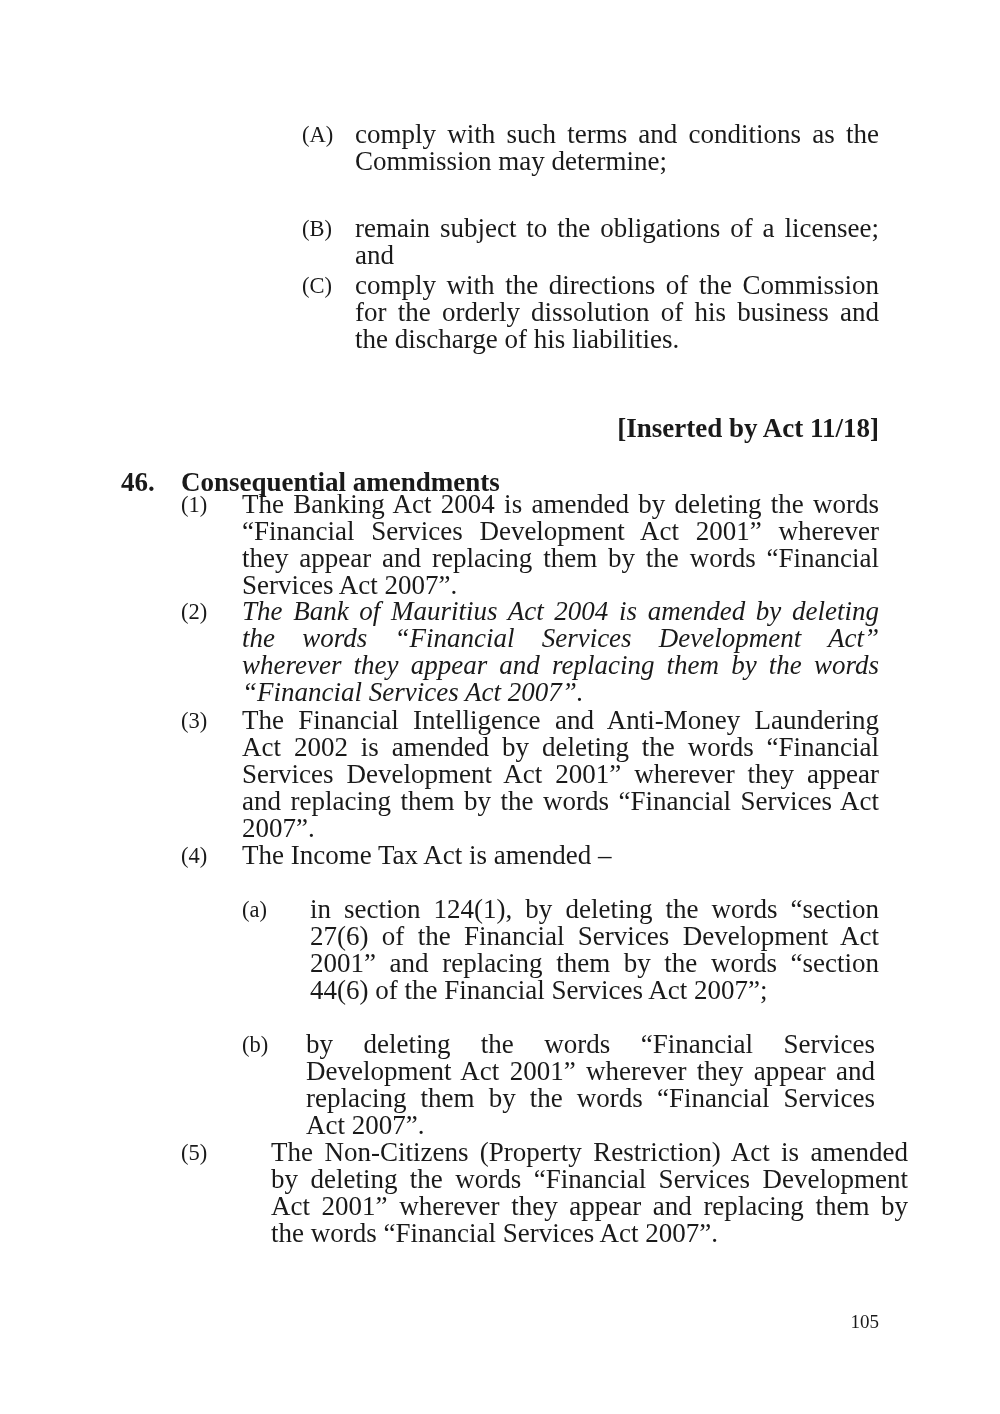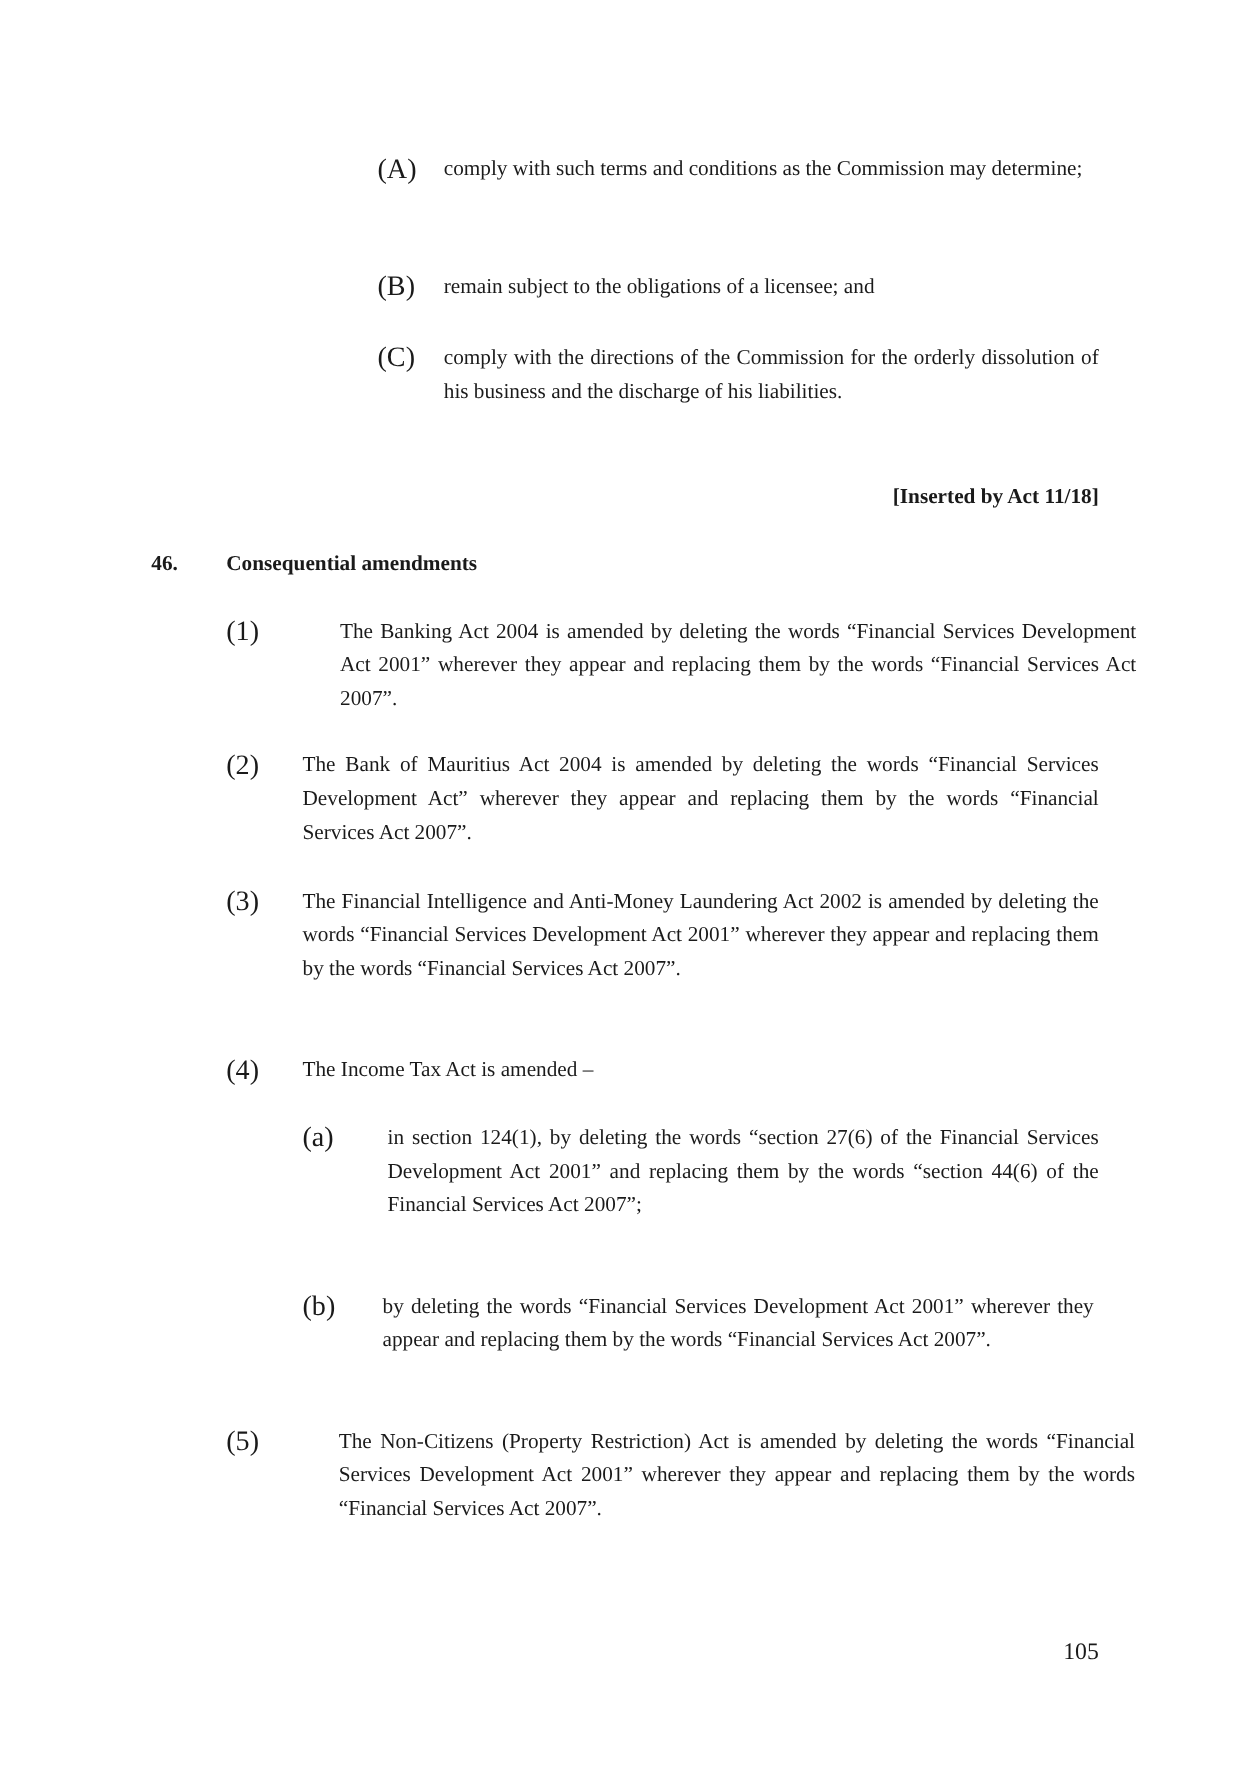--- a/index.html
+++ b/index.html
@@ -1,44 +1,44 @@
 <!DOCTYPE html>
 <html><head>
 <meta charset="utf-8">
 <style>
   html, body { margin: 0; padding: 0; background: #ffffff; }
   body { width: 1000px; height: 1414px; position: relative; overflow: hidden;
          font-family: "Liberation Serif", "DejaVu Serif", serif; color: #1a1a1a; }
-  .p { position: absolute; font-size: 17px; line-height: 27px; }
+  .p { position: absolute; font-size: 27px; line-height: 27px; }
   .lbl { position: absolute; font-size: 22.5px; line-height: 27px; }
   .just { text-align: justify; text-align-last: left; }
-  .bold { font-weight: bold; }
+  .bold { font-weight: bold; margin-top: 32px; }
 </style>
 </head>
 <body>
 
 <div class="lbl" style="left:302px; top:121px;">(A)</div>
 <div class="p just" style="left:355px; top:121px; width:524px;">comply with such terms and conditions as the Commission may determine;</div>
 
 <div class="lbl" style="left:302px; top:215px;">(B)</div>
 <div class="p just" style="left:355px; top:215px; width:524px;">remain subject to the obligations of a licensee; and</div>
 
 <div class="lbl" style="left:302px; top:272px;">(C)</div>
 <div class="p just" style="left:355px; top:272px; width:524px;">comply with the directions of the Commission for the orderly dissolution of his business and the discharge of his liabilities.</div>
 
 <div class="p bold" style="right:121px; top:383px; text-align:right;">[Inserted by Act 11/18]</div>
 
 <div class="p bold" style="left:121px; top:437px;">46.</div>
 <div class="p bold" style="left:181px; top:437px;">Consequential amendments</div>
 
 <div class="lbl" style="left:181px; top:491px;">(1)</div>
-<div class="p just" style="left:242px; top:491px; width:637px;margin-left:30px;">The Banking Act 2004 is amended by deleting the words “Financial Services Development Act 2001” wherever they appear and replacing them by the words “Financial Services Act 2007”.</div>
+<div class="p just" style="left:242px; top:491px; width:637px;">The Banking Act 2004 is amended by deleting the words “Financial Services Development Act 2001” wherever they appear and replacing them by the words “Financial Services Act 2007”.</div>
 
 <div class="lbl" style="left:181px; top:598px;">(2)</div>
-<div class="p just" style="left:242px; top:598px; width:637px;">The Bank of Mauritius Act 2004 is amended by deleting the words “Financial Services Development Act” wherever they appear and replacing them by the words “Financial Services Act 2007”.</div>
+<div class="p just" style="left:242px; top:598px; width:637px;font-style:italic;">The Bank of Mauritius Act 2004 is amended by deleting the words “Financial Services Development Act” wherever they appear and replacing them by the words “Financial Services Act 2007”.</div>
 
 <div class="lbl" style="left:181px; top:707px;">(3)</div>
 <div class="p just" style="left:242px; top:707px; width:637px;">The Financial Intelligence and Anti-Money Laundering Act 2002 is amended by deleting the words “Financial Services Development Act 2001” wherever they appear and replacing them by the words “Financial Services Act 2007”.</div>
 
 <div class="lbl" style="left:181px; top:842px;">(4)</div>
 <div class="p" style="left:242px; top:842px; width:637px;font-family:Liberation Serif, serif;">The Income Tax Act is amended –</div>
 
 <div class="lbl" style="left:242px; top:896px;">(a)</div>
 <div class="p just" style="left:310px; top:896px; width:569px;">in section 124(1), by deleting the words “section 27(6) of the Financial Services Development Act 2001” and replacing them by the words “section 44(6) of the Financial Services Act 2007”;</div>
 

